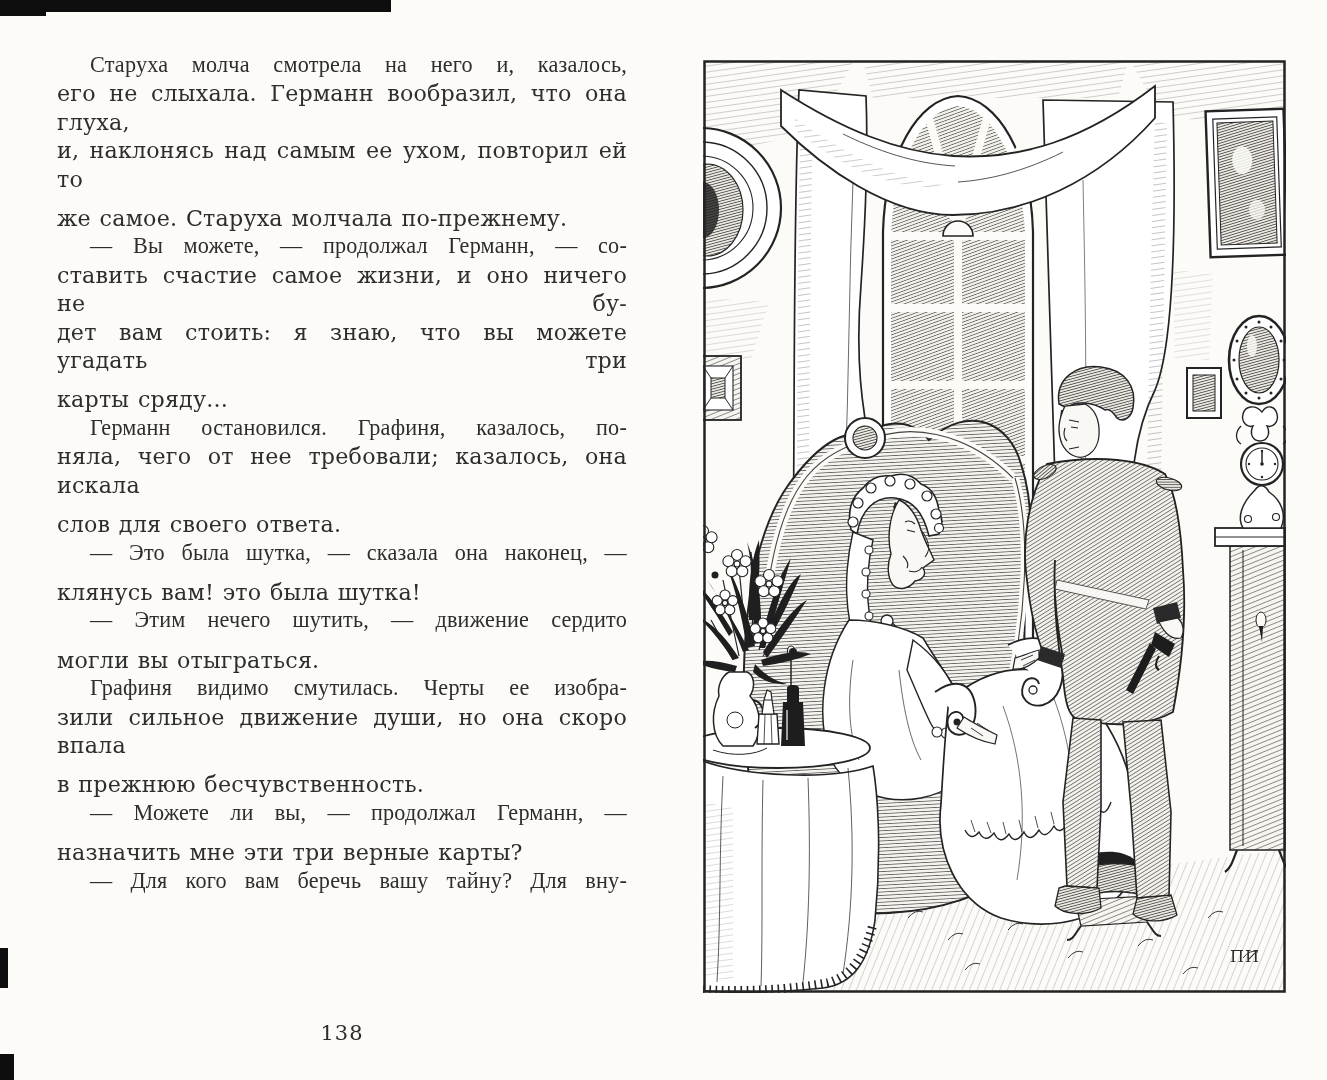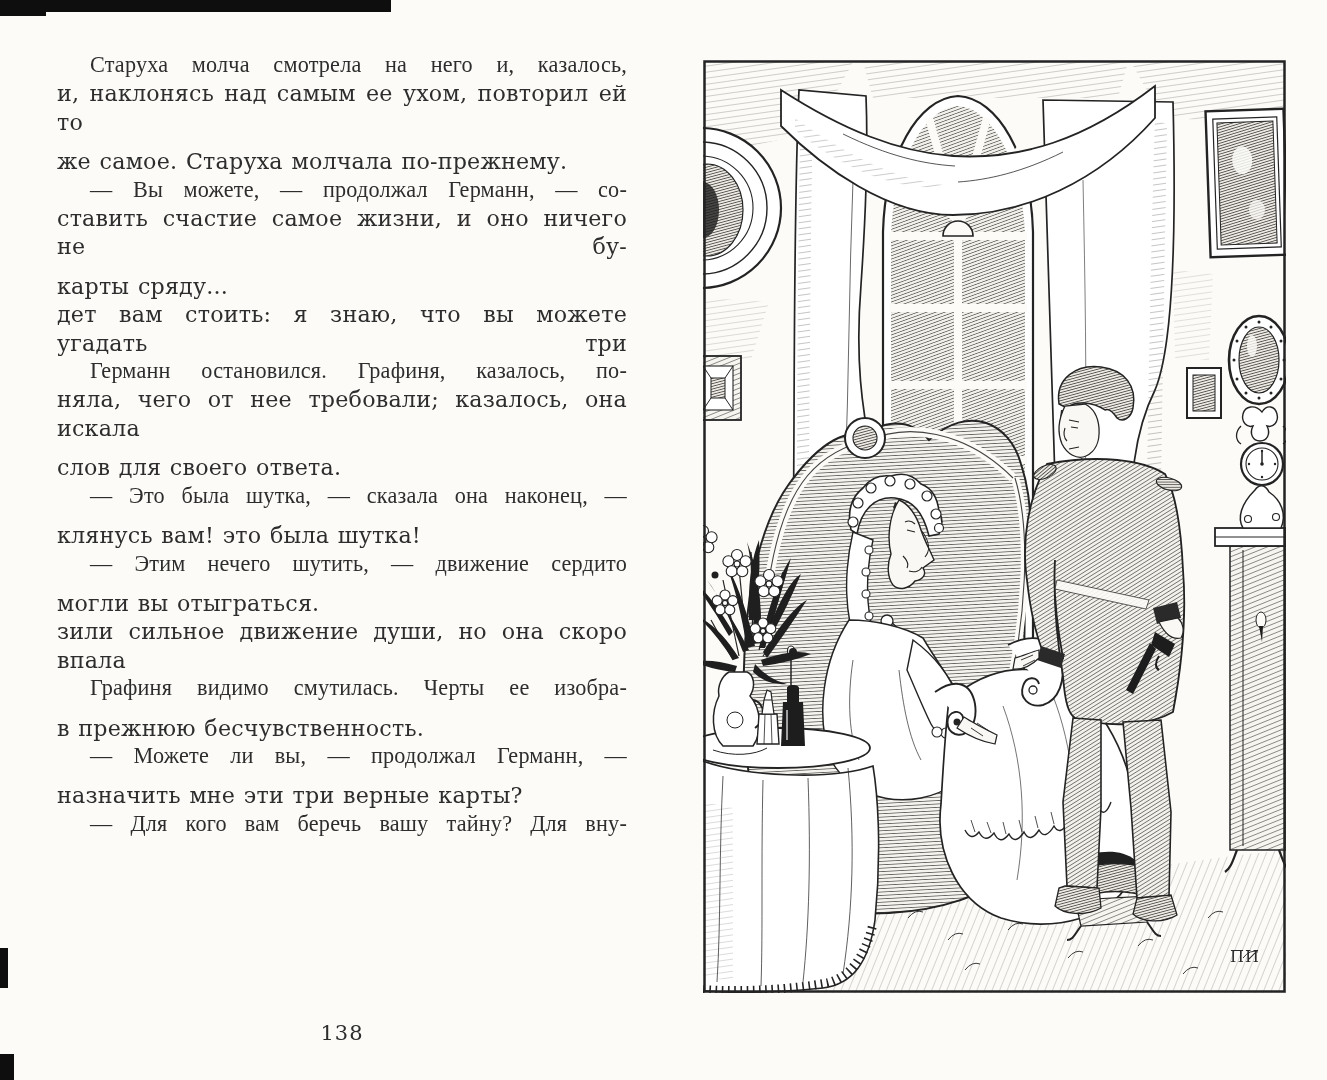--- a/index.html
+++ b/index.html
@@ -38,35 +38,36 @@
 <div class="spread">
 
   <div class="art a1"></div>
   <div class="art a2"></div>
   <div class="art a3"></div>
   <div class="art a4"></div>
 
   <div>
     <div class="tcol">
         <div class="line ind">Старуха молча смотрела на него и, казалось,</div>
+        <div class="line">его не слыхала. Германн вообразил, что она глуха,</div>
         <div class="line">и, наклонясь над самым ее ухом, повторил ей то</div>
         <div class="line end">же самое. Старуха молчала по-прежнему.</div>
         <div class="line ind">— Вы можете, — продолжал Германн, — со-</div>
         <div class="line">ставить счастие самое жизни, и оно ничего не бу-</div>
+        <div class="line">дет вам стоить: я знаю, что вы можете угадать три</div>
         <div class="line end">карты сряду...</div>
-        <div class="line">дет вам стоить: я знаю, что вы можете угадать три</div>
         <div class="line ind">Германн остановился. Графиня, казалось, по-</div>
         <div class="line">няла, чего от нее требовали; казалось, она искала</div>
         <div class="line end">слов для своего ответа.</div>
         <div class="line ind">— Это была шутка, — сказала она наконец, —</div>
         <div class="line end">клянусь вам! это была шутка!</div>
         <div class="line ind">— Этим нечего шутить, — движение сердито</div>
         <div class="line end">могли вы отыграться.</div>
+        <div class="line ind">Графиня видимо смутилась. Черты ее изобра-</div>
         <div class="line">зили сильное движение души, но она скоро впала</div>
-        <div class="line ind">Графиня видимо смутилась. Черты ее изобра-</div>
         <div class="line end">в прежнюю бесчувственность.</div>
         <div class="line ind">— Можете ли вы, — продолжал Германн, —</div>
         <div class="line end">назначить мне эти три верные карты?</div>
         <div class="line ind">— Для кого вам беречь вашу тайну? Для вну-</div>
       </div>
     <div class="pageno">138</div>
   </div>
 
   <svg class="illo" viewBox="0 0 583 933">
     <defs>

